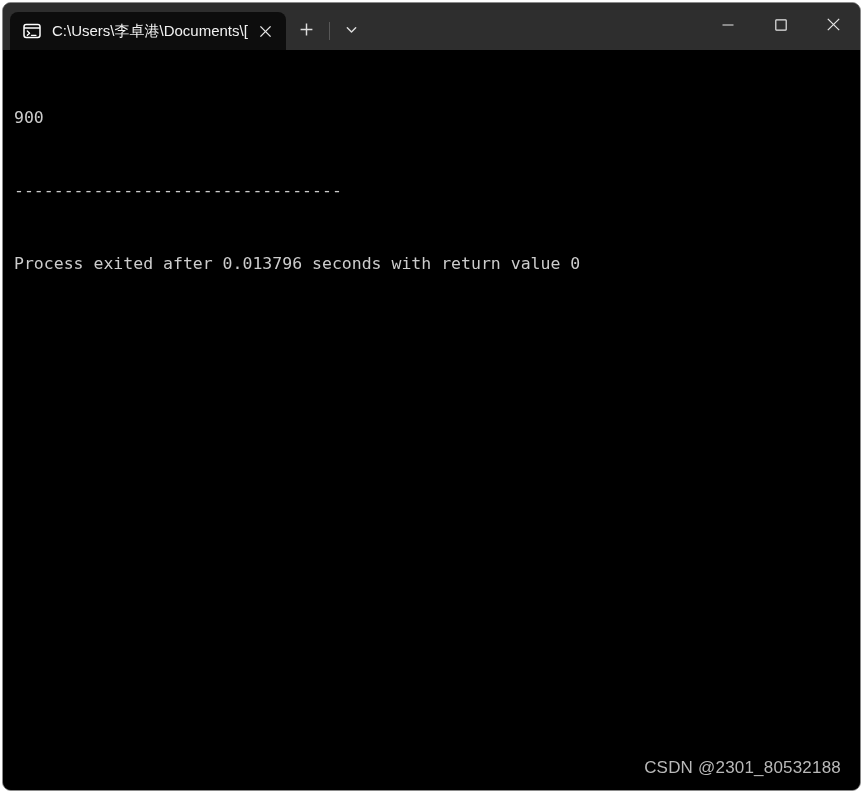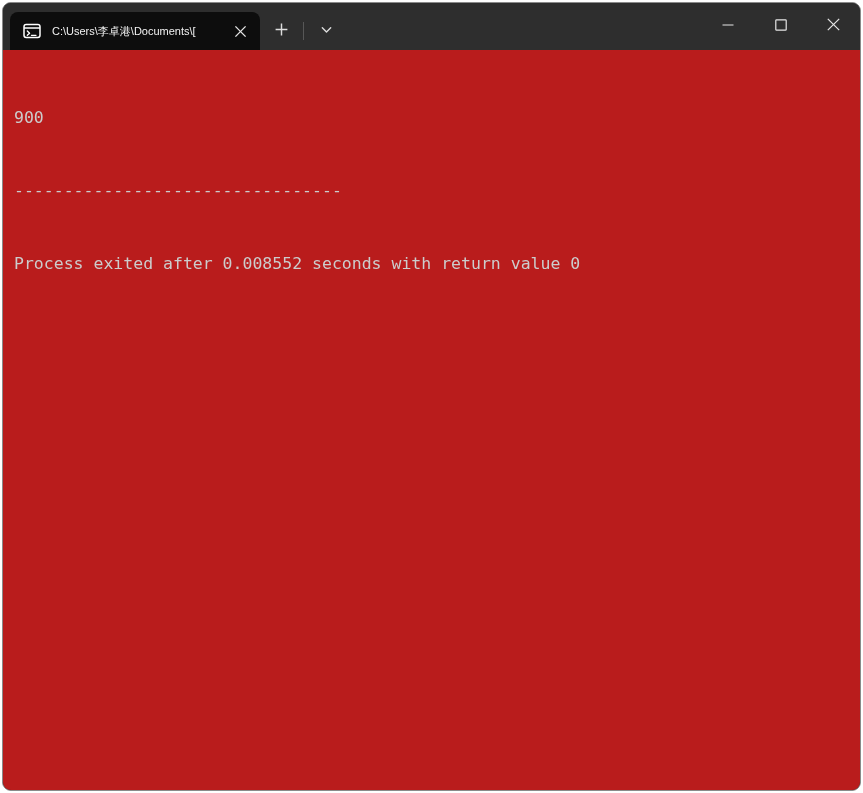--- a/index.html
+++ b/index.html
@@ -65,21 +65,21 @@
     height: 20px;
     flex: 0 0 20px;
     margin-right: 10px;
     display: flex;
     align-items: center;
     justify-content: center;
   }
 
   .tab-title {
     color: #f2f2f2;
-    font-size: 11px;
+    font-size: 15px;
     line-height: 18px;
     white-space: nowrap;
     overflow: hidden;
     flex: 1 1 auto;
     letter-spacing: 0px;
   }
 
   .tab-close {
     width: 28px;
     height: 28px;
@@ -133,21 +133,21 @@
     display: flex;
     align-items: center;
     justify-content: center;
     color: #e6e6e6;
     cursor: pointer;
   }
 
   
   #terminal {
     flex: 1 1 auto;
-    background: #b91c1c;
+    background: #000000;
     position: relative;
     overflow: hidden;
   }
 
   #console-text {
     position: absolute;
     left: 11px;
     top: 8px;
     right: 0;
     font-family: "DejaVu Sans Mono", "Liberation Mono", monospace;
@@ -252,19 +252,20 @@
       </div>
     </div>
 
   </div>
 
   <div id="terminal">
 
     <div id="console-text">
       <div class="line">900</div>
       <div class="line">---------------------------------</div>
-      <div class="line">Process exited after 0.008552 seconds with return value 0</div>
+      <div class="line">Process exited after 0.013796 seconds with return value 0</div>
     </div>
 
+    <div id="watermark">CSDN @2301_80532188</div>
 
   </div>
 
 </div>
 
 </body></html>

